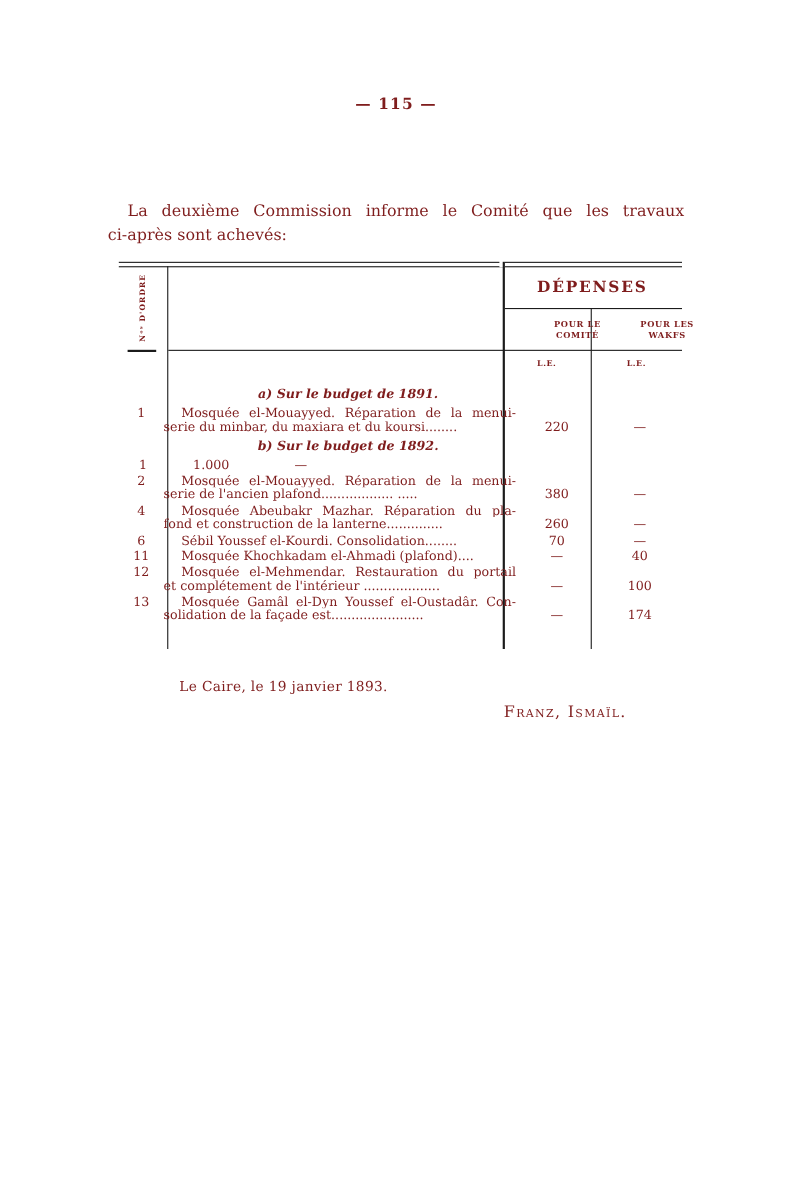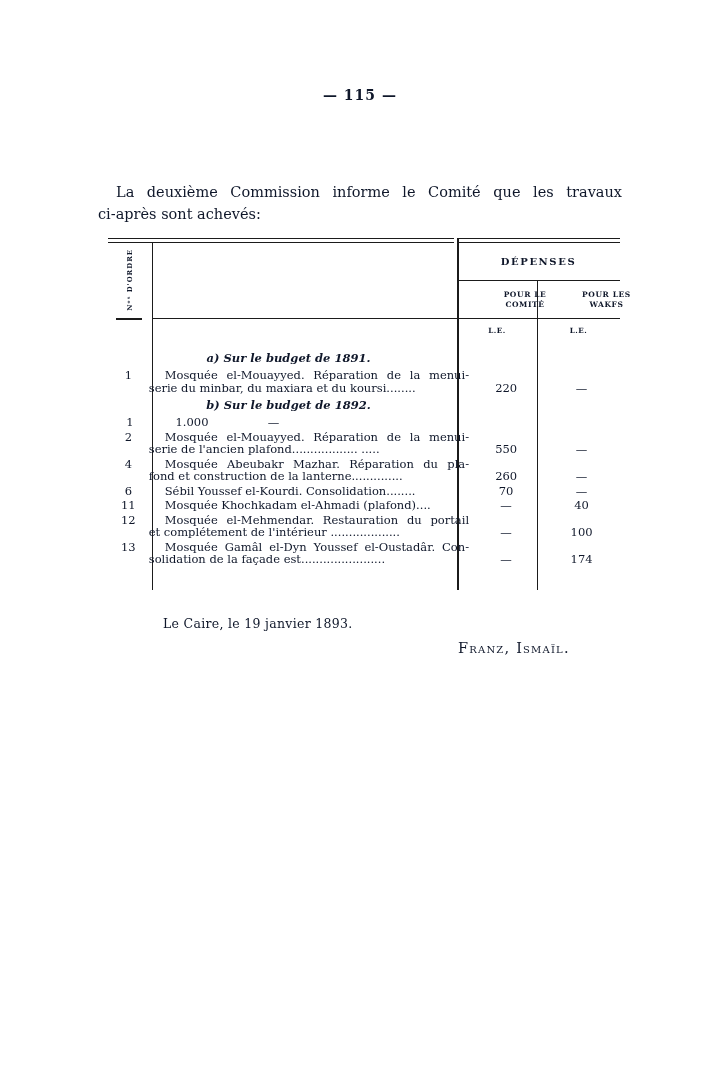--- a/index.html
+++ b/index.html
@@ -1,16 +1,16 @@
 <!DOCTYPE html>
 <html><head>
 <meta charset="utf-8">
 <style>
   html,body{margin:0;padding:0;background:#e8e8e8;}
-  .page{position:relative;width:720px;height:1082px;background:#ffffff;color:#0f172a;
+  .page{position:relative;width:720px;height:1082px;background:#ffffff;color:#7f1d1d;
         font-family:"DejaVu Serif", serif;overflow:hidden;margin:0 auto;}
 
   .page-number{position:absolute;top:87px;left:0;width:720px;text-align:center;
                font-size:14px;font-weight:bold;letter-spacing:1px;}
   .section-title{position:absolute;top:139px;left:0;width:720px;text-align:center;
                  font-size:12.5px;font-weight:bold;letter-spacing:1.6px;}
 
   .intro{position:absolute;top:181px;left:98px;width:524px;font-size:14.5px;line-height:22px;}
   .intro .l1{text-indent:18px;text-align:justify;text-align-last:justify;}
   .intro .l2{text-align:left;}
@@ -29,21 +29,21 @@
 
   .h-order{position:absolute;left:0;top:4px;width:44px;height:76px;
            display:flex;align-items:center;justify-content:center;}
   .h-order span{writing-mode:vertical-rl;transform:rotate(180deg);
                 font-size:6.8px;font-weight:bold;letter-spacing:1px;white-space:nowrap;}
   .h-noms{position:absolute;left:44px;top:4px;width:305px;height:76px;
           display:flex;align-items:center;justify-content:center;
           font-size:12px;font-weight:bold;letter-spacing:1.2px;}
   .h-dep{position:absolute;left:349px;top:4px;width:163px;height:38px;
          display:flex;align-items:center;justify-content:center;
-         font-size:10px;font-weight:bold;letter-spacing:1.6px;}
+         font-size:14px;font-weight:bold;letter-spacing:1.6px;}
   .h-sub{position:absolute;top:43px;height:37px;display:flex;align-items:center;justify-content:center;
          font-size:7.5px;font-weight:bold;letter-spacing:0.6px;text-align:center;line-height:10px;padding-left:28px;}
   .h-comite{left:349px;width:80px;}
   .h-wakfs{left:429px;width:83px;}
   .h-sub span{display:inline-block;width:52px;}
 
   .le{position:absolute;top:80px;height:24px;display:flex;align-items:center;justify-content:center;
       font-size:7.2px;font-weight:bold;letter-spacing:0.5px;}
   .le-comite{left:349px;width:80px;}
   .le-wakfs{left:429px;width:83px;}
@@ -52,21 +52,21 @@
   .row{display:flex;margin-bottom:2px;align-items:stretch;}
   .c-no{width:44px;text-align:center;font-size:11.5px;line-height:12.5px;align-self:flex-start;}
   .c-text{width:346px;font-size:11.5px;line-height:12.5px;}
   .c-text .ln{white-space:nowrap;overflow:hidden;}
   .c-text .first{text-indent:16px;}
   .row.two .first{text-align:justify;text-align-last:justify;}
   .c-am{width:80px;text-align:center;font-size:11.5px;line-height:12.5px;align-self:flex-end;}
   .c-am2{width:83px;text-align:center;font-size:11.5px;line-height:12.5px;align-self:flex-end;}
 
   .section-row{margin:5px 0 4px;display:flex;}
-  .section-label{width:305px;margin-left:28px;text-align:center;
+  .section-label{width:305px;margin-left:56px;text-align:center;
                  font-style:italic;font-weight:bold;font-size:11.5px;line-height:13px;}
 
   .dateline{position:absolute;top:616px;left:163px;font-size:12.5px;letter-spacing:0.3px;}
   .signature{position:absolute;top:640px;left:458px;font-size:14.5px;
              font-variant:small-caps;letter-spacing:1.2px;}
 </style>
 </head>
 <body>
 
 <div class="page">
@@ -126,21 +126,21 @@
         <div class="c-am">1.000</div>
         <div class="c-am2">—</div>
       </div>
 
       <div class="row two">
         <div class="c-no">2</div>
         <div class="c-text">
           <div class="ln first">Mosquée el-Mouayyed. Réparation de la menui-</div>
           <div class="ln">serie de l'ancien plafond.................. .....</div>
         </div>
-        <div class="c-am">550</div>
+        <div class="c-am">380</div>
         <div class="c-am2">—</div>
       </div>
 
       <div class="row two">
         <div class="c-no">4</div>
         <div class="c-text">
           <div class="ln first">Mosquée Abeubakr Mazhar. Réparation du pla-</div>
           <div class="ln">fond et construction de la lanterne..............</div>
         </div>
         <div class="c-am">260</div>

